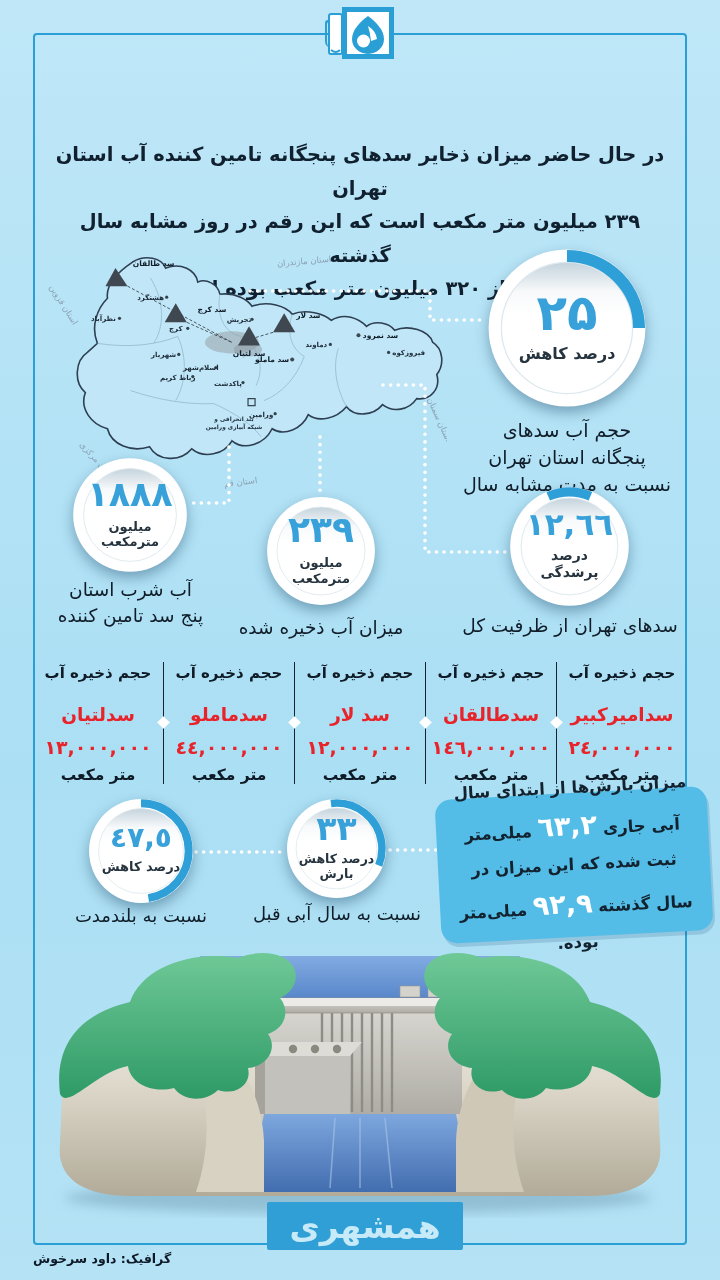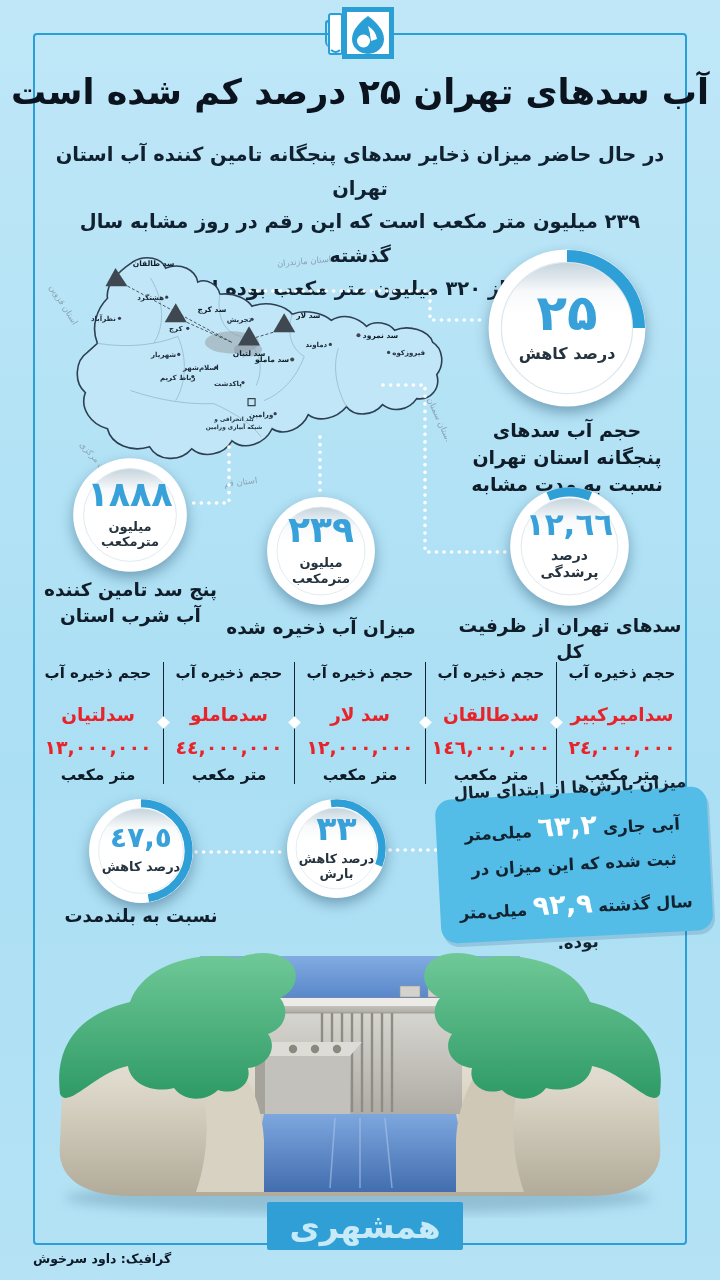--- a/index.html
+++ b/index.html
@@ -24,21 +24,21 @@
   
   .connectors{position:absolute;inset:0;z-index:3;pointer-events:none;}
   
   .stat{position:absolute;z-index:4;}
   .stat>svg{position:absolute;inset:0;filter:drop-shadow(0 6px 7px rgba(35,80,110,.45));}
   .stat-text{position:absolute;inset:0;display:flex;flex-direction:column;
              align-items:center;justify-content:center;text-align:center;padding-bottom:4px;}
   .val{color:#38a1da;font-weight:bold;line-height:1;letter-spacing:-1px;}
   .unit{color:#26343f;font-weight:bold;line-height:1.18;margin-top:7px;}
   .num{direction:ltr;unicode-bidi:bidi-override;display:inline-block;}
-  .cap{position:absolute;text-align:center;font-weight:bold;color:#101d29;
+  .cap{position:absolute;text-align:center;font-weight:normal;color:#101d29;
        line-height:1.42;z-index:3;}
   
   .dtable{position:absolute;left:33px;top:656px;width:654px;height:134px;
           display:flex;align-items:stretch;z-index:3;}
   .dcell{flex:1;display:flex;flex-direction:column;align-items:center;text-align:center;padding-top:8px;}
   .dhead{font-size:15px;font-weight:bold;color:#0f1b26;}
   .dname{font-size:18.5px;font-weight:bold;color:#e8232a;margin-top:22px;}
   .dval{font-size:19px;font-weight:bold;color:#e8232a;margin-top:11px;letter-spacing:-.5px;}
   .dunit{font-size:15.5px;font-weight:bold;color:#0f1b26;margin-top:8px;}
   .ddiv{width:0;border-left:1.5px solid #19232d;margin:6px 0;position:relative;}
@@ -73,21 +73,20 @@
       <rect x="7" y="12" width="13" height="40" rx="2" fill="#ffffff" stroke="#2a9fd6" stroke-width="2"></rect>
       <path d="M9,48 q5,4 9,0" fill="none" stroke="#2a9fd6" stroke-width="2"></path>
       <rect x="20" y="5" width="52" height="52" fill="#2a9fd6"></rect>
       <rect x="25" y="10" width="42" height="42" fill="#ffffff"></rect>
       <path d="M46,14 C38,20 30,28 30,37 a16,15 0 0 0 32,0 C62,28 54,20 46,14 Z" fill="#2a9fd6"></path>
       <circle cx="41.5" cy="39" r="6.5" fill="#ffffff"></circle>
       <path d="M46,24 q8,5 9,13 l-6,2 q-1,-9 -3,-15 z" fill="#ffffff"></path>
     </svg>
   </div>
 
-  <div class="title">آب سدهای تهران ۲۵ درصد کم شده است</div>
   <div class="intro">
     <div>در حال حاضر میزان ذخایر سدهای پنجگانه تامین کننده آب استان تهران</div>
     <div>۲۳۹ میلیون متر مکعب است که این رقم در روز مشابه سال گذشته</div>
     <div>بیش از ۳۲۰ میلیون متر مکعب بوده است.</div>
   </div>
 
   <svg class="map" viewBox="0 0 410 245">
     <path d="M 62,95 C 55,78 62,60 72,50 C 70,35 85,22 97,14 C 110,6 126,10 130,20
          C 145,14 160,22 162,34 C 170,30 182,36 184,46 C 200,44 212,52 216,58
          C 232,52 250,58 256,66 C 270,60 288,66 295,72 C 308,64 322,70 330,78
@@ -211,22 +210,22 @@
     </svg>
     <div class="stat-text">
       <div class="val num" style="font-size:35px">۱۸۸۸</div>
       <div class="unit" style="font-size:13px">
         <div>میلیون</div>
         <div>مترمکعب</div>
       </div>
     </div>
   </div>
   <div class="cap" style="left:28px;top:577px;width:205px;font-size:18.5px">
+    <div>آب شرب استان</div>
     <div>پنج سد تامین کننده</div>
-    <div>آب شرب استان</div>
   </div>
 
   <div class="stat" style="left:266px;top:496px;width:110px;height:110px;">
     <svg viewBox="0 0 100 100">
       <circle cx="50" cy="50" r="49" fill="#ffffff"></circle>
       <circle cx="50" cy="50" r="40" fill="url(#gShadeTop)" stroke="#dde8ee" stroke-width="0.8"></circle>
     </svg>
     <div class="stat-text">
       <div class="val num" style="font-size:36px">۲۳۹</div>
       <div class="unit" style="font-size:13px">
@@ -317,20 +316,23 @@
       <circle cx="50" cy="50" r="40" fill="url(#gShadeTop)" stroke="#dde8ee" stroke-width="0.8"></circle>
       <circle class="arc" cx="50" cy="50" r="45" fill="none" stroke="#2f9fd8" stroke-width="7.5" pathLength="100" transform="rotate(-97 50 50)" stroke-dasharray="33 67"></circle>
     </svg>
     <div class="stat-text">
       <div class="val num" style="font-size:33px">۳۳</div>
       <div class="unit" style="font-size:12.5px">
         <div>درصد کاهش</div>
         <div>بارش</div>
       </div>
     </div>
+  </div>
+  <div class="cap" style="left:241px;top:901px;width:192px;font-size:18px">
+    <div>نسبت به سال آبی قبل</div>
   </div>
 
   <div class="rainbox">
     <div class="txt">
       <span>میزان بارش‌ها از ابتدای سال</span>
       <span> آبی جاری </span>
       <span class="big num">٦۳,۲</span>
       <span> میلی‌متر ثبت شده که این میزان در سال گذشته </span>
       <span class="big num">۹۲,۹</span>
       <span> میلی‌متر بوده.</span>

